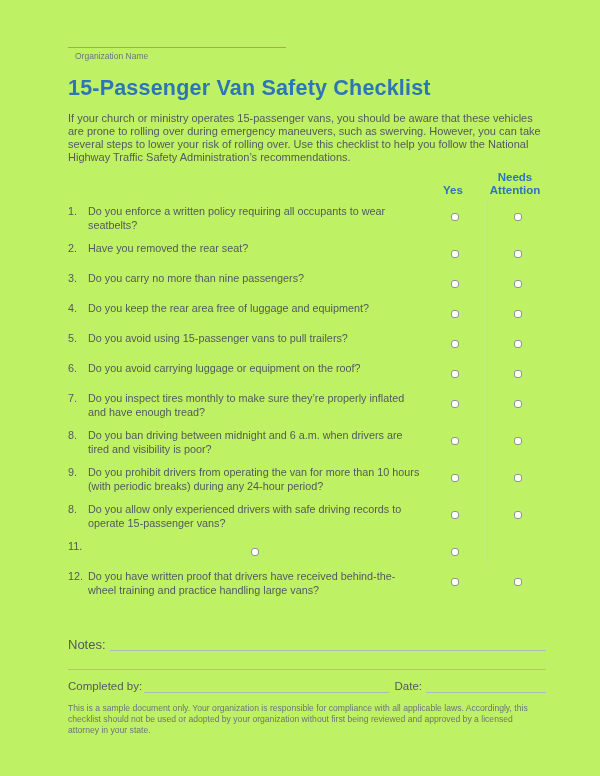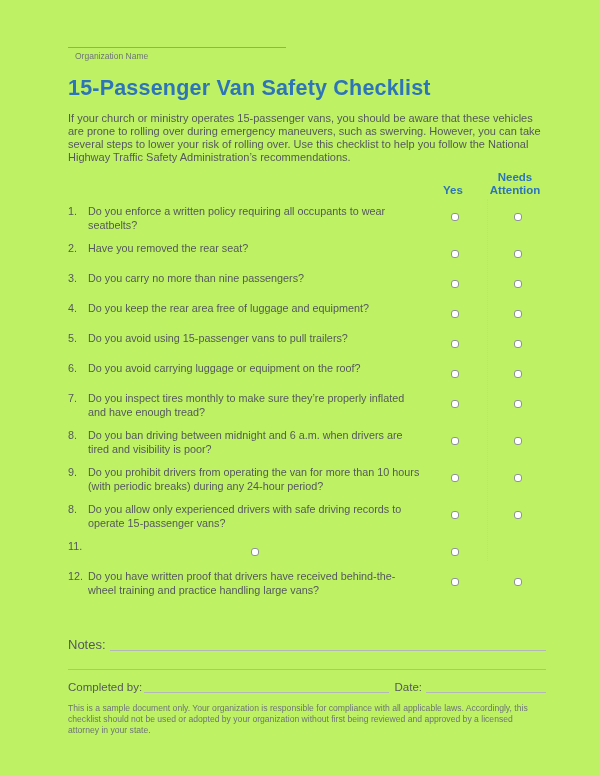--- a/index.html
+++ b/index.html
@@ -44,21 +44,21 @@
     position: absolute; left: 487px; top: 199px; height: 362px; width: 0;
     border-left: 1px dotted #c9cdd0;
   }
 
   
   .footer { position: absolute; left: 68px; top: 637px; width: 478px; }
   .fline { border-bottom: 1px solid #b3b7ba; }
   .notes-row { display: flex; align-items: center; font-size: 13px; color: #54595d; }
   .notes-row .fline { flex: 1; margin-left: 4px; height: 12px; }
   .full-line { margin-top: 17px; }
-  .completed-row { display: flex; align-items: center; font-size: 11.5px; color: #54595d; margin-top: 10px; }
+  .completed-row { display: flex; align-items: flex-start; font-size: 11.5px; color: #54595d; margin-top: 10px; }
   .completed-row .fline.sig { flex: 1; height: 12px; margin-left: 2px; }
   .completed-row .date-label { margin-left: 6px; }
   .completed-row .fline.date { width: 120px; height: 12px; margin-left: 4px; }
   .disclaimer { margin-top: 10px; font-size: 8.6px; line-height: 10.8px; color: #6e7478; }
 </style>
 </head>
 <body>
 
 <div class="page">
   <div class="content">

